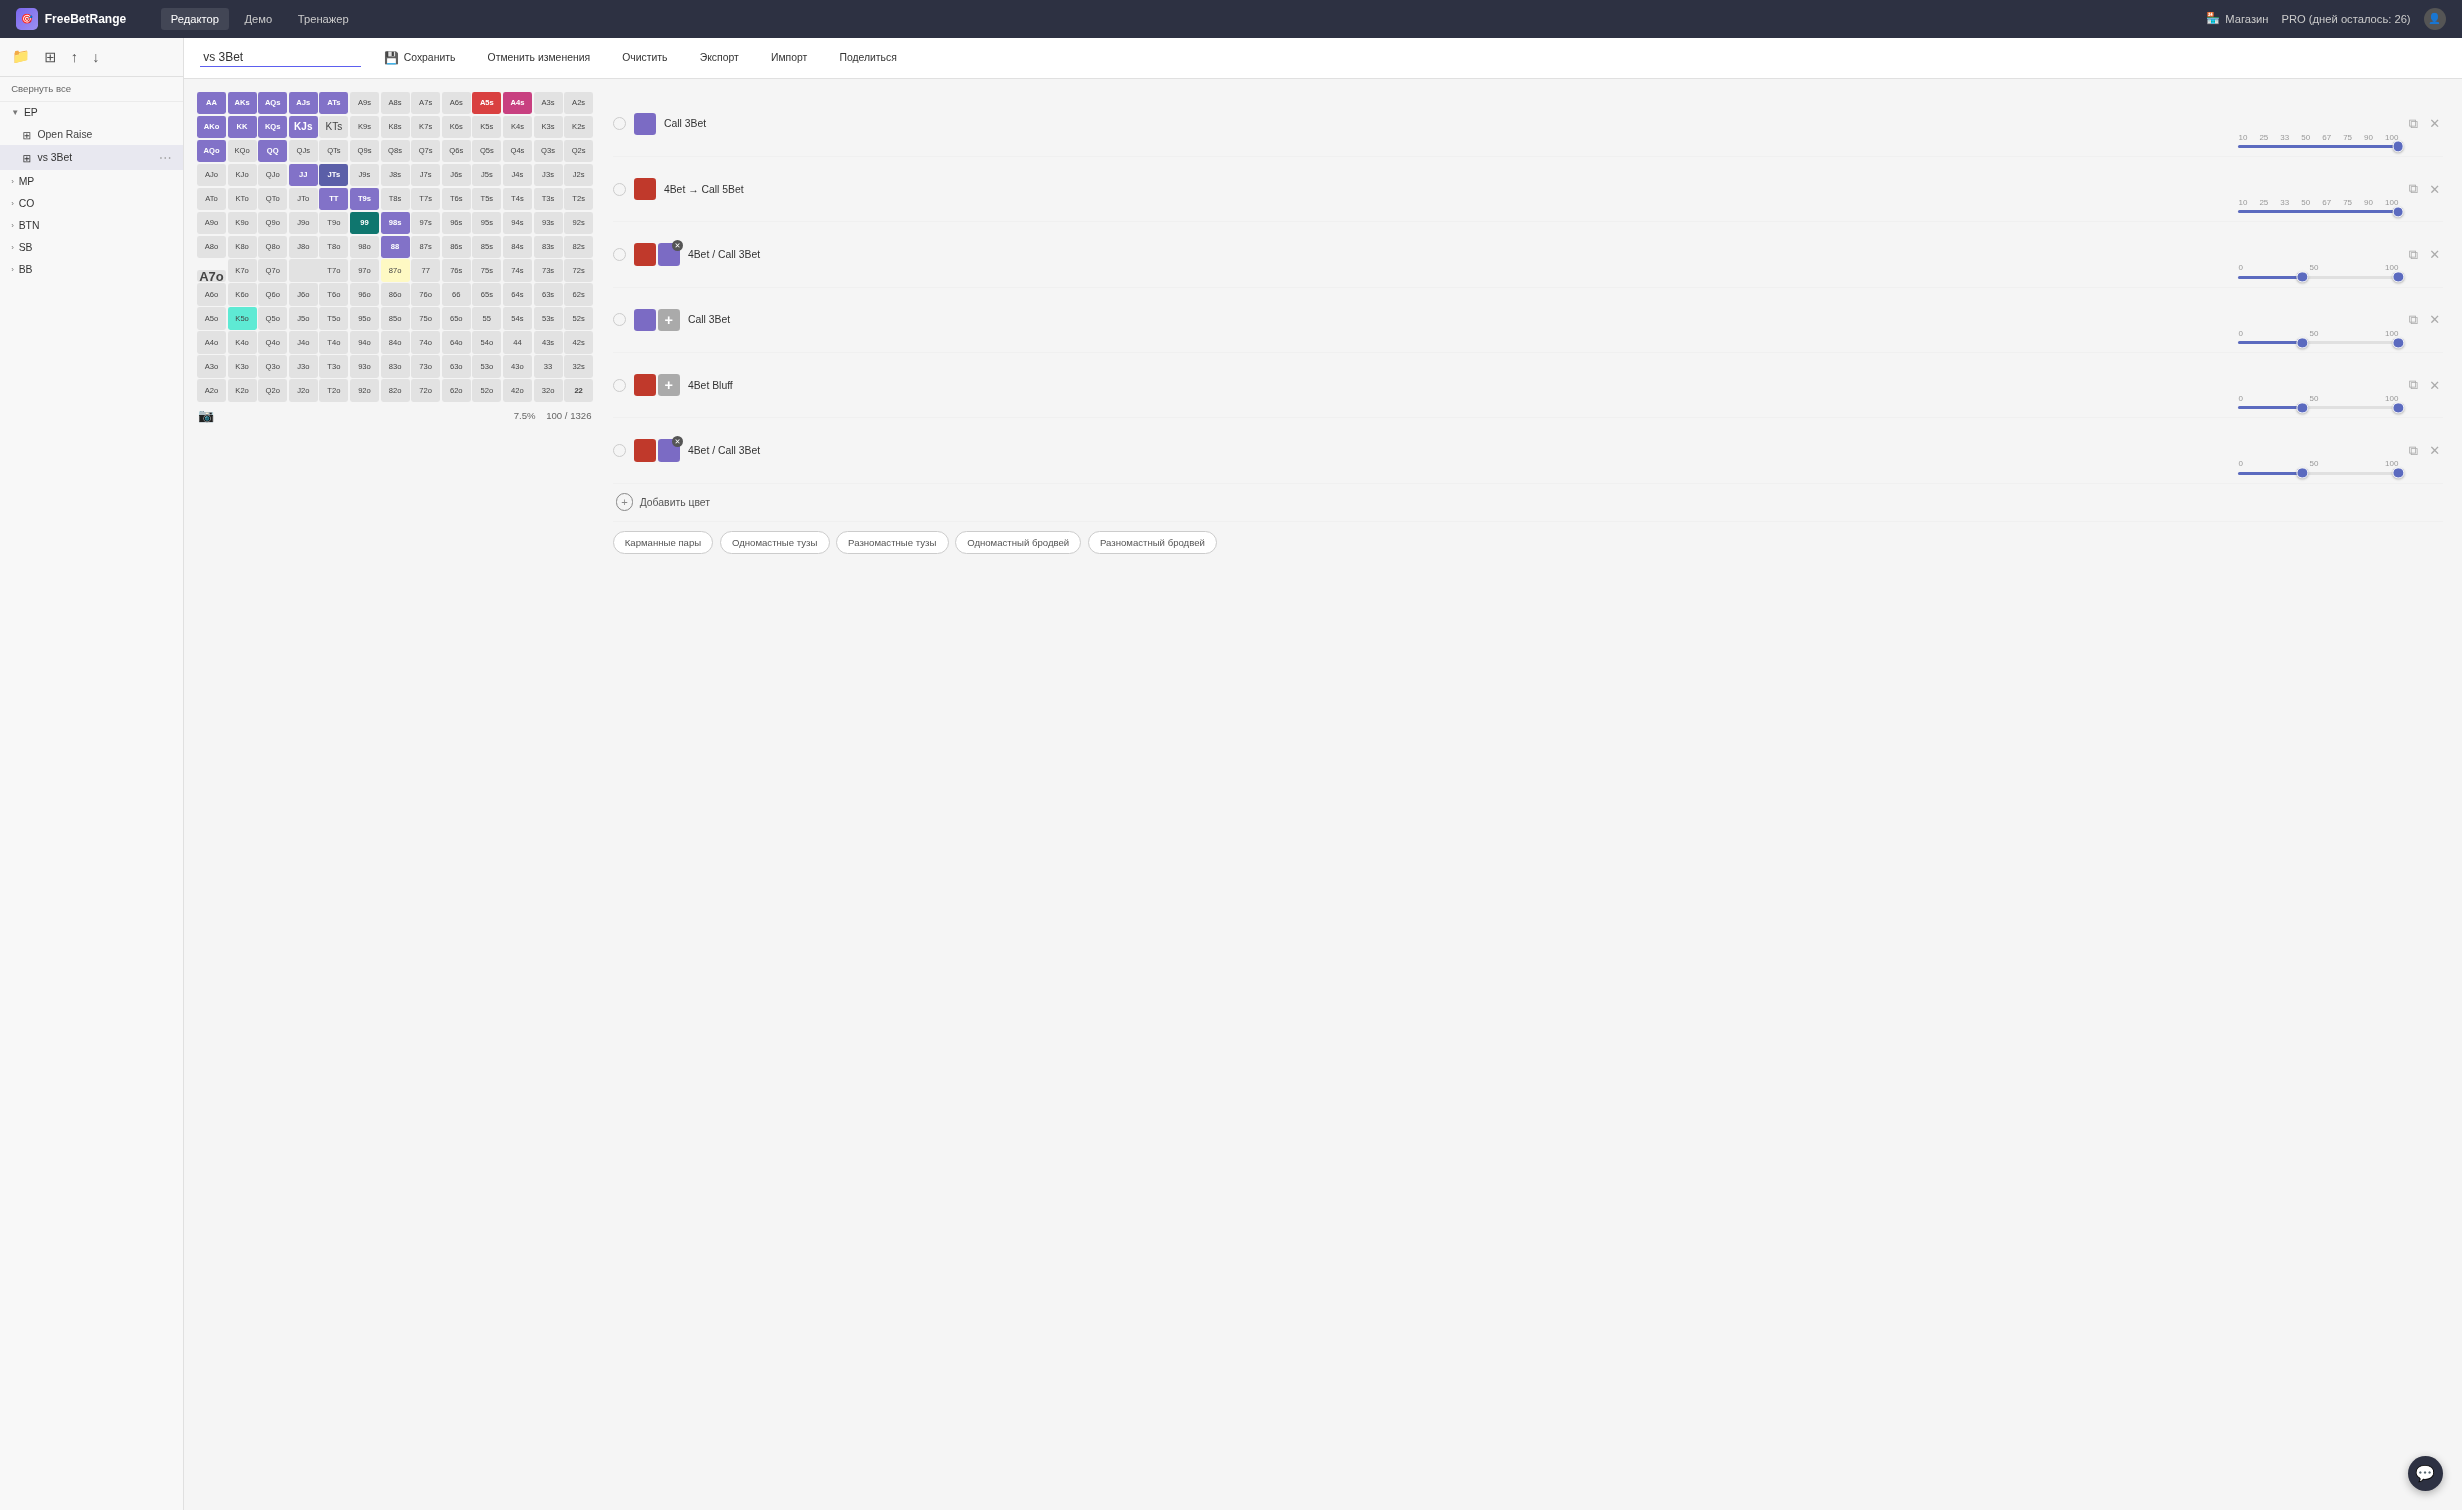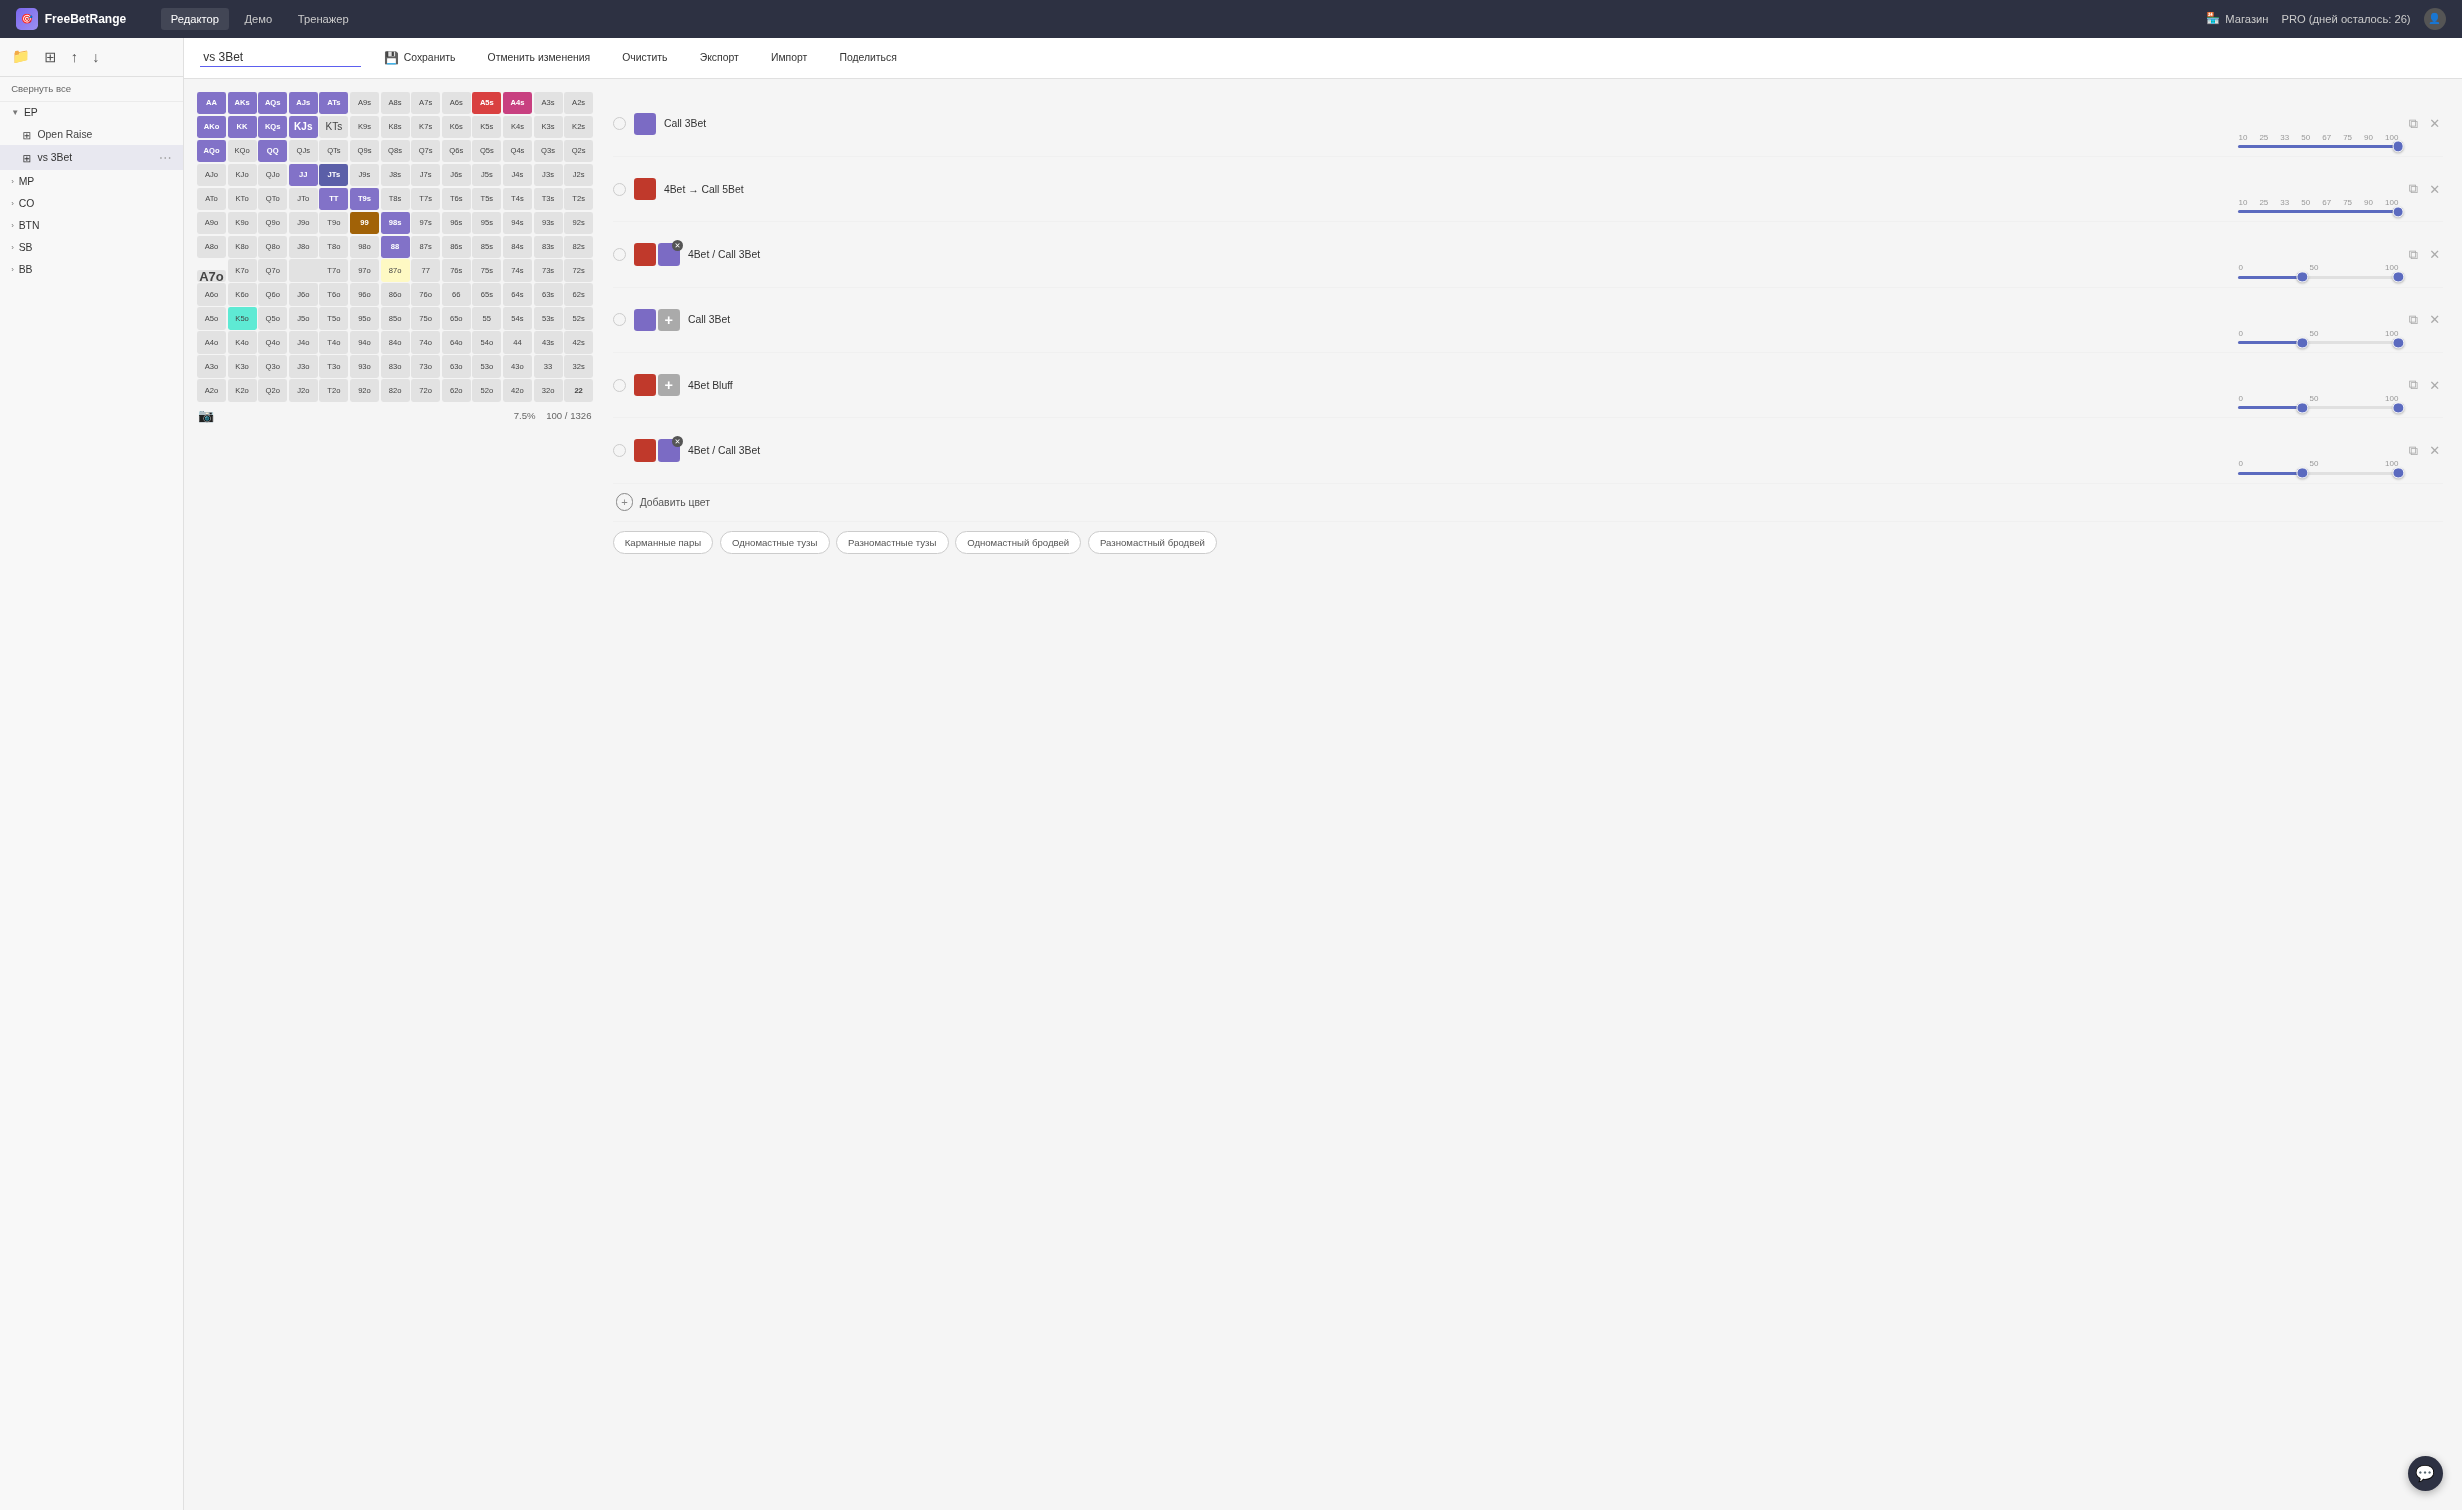--- a/index.html
+++ b/index.html
@@ -561,21 +561,21 @@
             <div class="hand-cell" style="background: rgb(226, 226, 226); color: rgb(68, 68, 68); font-size: 7.6px; font-weight: 400;">T6s</div>
             <div class="hand-cell" style="background: rgb(226, 226, 226); color: rgb(68, 68, 68); font-size: 7.6px; font-weight: 400;">T5s</div>
             <div class="hand-cell" style="background: rgb(226, 226, 226); color: rgb(68, 68, 68); font-size: 7.6px; font-weight: 400;">T4s</div>
             <div class="hand-cell" style="background: rgb(226, 226, 226); color: rgb(68, 68, 68); font-size: 7.6px; font-weight: 400;">T3s</div>
             <div class="hand-cell" style="background: rgb(226, 226, 226); color: rgb(68, 68, 68); font-size: 7.6px; font-weight: 400;">T2s</div>
             <div class="hand-cell" style="background: rgb(226, 226, 226); color: rgb(68, 68, 68); font-size: 7.6px; font-weight: 400;">A9o</div>
             <div class="hand-cell" style="background: rgb(226, 226, 226); color: rgb(68, 68, 68); font-size: 7.6px; font-weight: 400;">K9o</div>
             <div class="hand-cell" style="background: rgb(226, 226, 226); color: rgb(68, 68, 68); font-size: 7.6px; font-weight: 400;">Q9o</div>
             <div class="hand-cell" style="background: rgb(226, 226, 226); color: rgb(68, 68, 68); font-size: 7.6px; font-weight: 400;">J9o</div>
             <div class="hand-cell" style="background: rgb(226, 226, 226); color: rgb(68, 68, 68); font-size: 7.6px; font-weight: 400;">T9o</div>
-            <div class="hand-cell" style="background: #a16207; color: rgb(255, 255, 255); font-size: 7.6px; font-weight: 600;">99</div>
+            <div class="hand-cell" style="background: #0f766e; color: rgb(255, 255, 255); font-size: 7.6px; font-weight: 600;">99</div>
             <div class="hand-cell" style="background: rgb(130, 114, 200); color: rgb(255, 255, 255); font-size: 7.6px; font-weight: 600;">98s</div>
             <div class="hand-cell" style="background: rgb(226, 226, 226); color: rgb(68, 68, 68); font-size: 7.6px; font-weight: 400;">97s</div>
             <div class="hand-cell" style="background: rgb(226, 226, 226); color: rgb(68, 68, 68); font-size: 7.6px; font-weight: 400;">96s</div>
             <div class="hand-cell" style="background: rgb(226, 226, 226); color: rgb(68, 68, 68); font-size: 7.6px; font-weight: 400;">95s</div>
             <div class="hand-cell" style="background: rgb(226, 226, 226); color: rgb(68, 68, 68); font-size: 7.6px; font-weight: 400;">94s</div>
             <div class="hand-cell" style="background: rgb(226, 226, 226); color: rgb(68, 68, 68); font-size: 7.6px; font-weight: 400;">93s</div>
             <div class="hand-cell" style="background: rgb(226, 226, 226); color: rgb(68, 68, 68); font-size: 7.6px; font-weight: 400;">92s</div>
             <div class="hand-cell" style="background: rgb(226, 226, 226); color: rgb(68, 68, 68); font-size: 7.6px; font-weight: 400;">A8o</div>
             <div class="hand-cell" style="background: rgb(226, 226, 226); color: rgb(68, 68, 68); font-size: 7.6px; font-weight: 400;">K8o</div>
             <div class="hand-cell" style="background: rgb(226, 226, 226); color: rgb(68, 68, 68); font-size: 7.6px; font-weight: 400;">Q8o</div>

